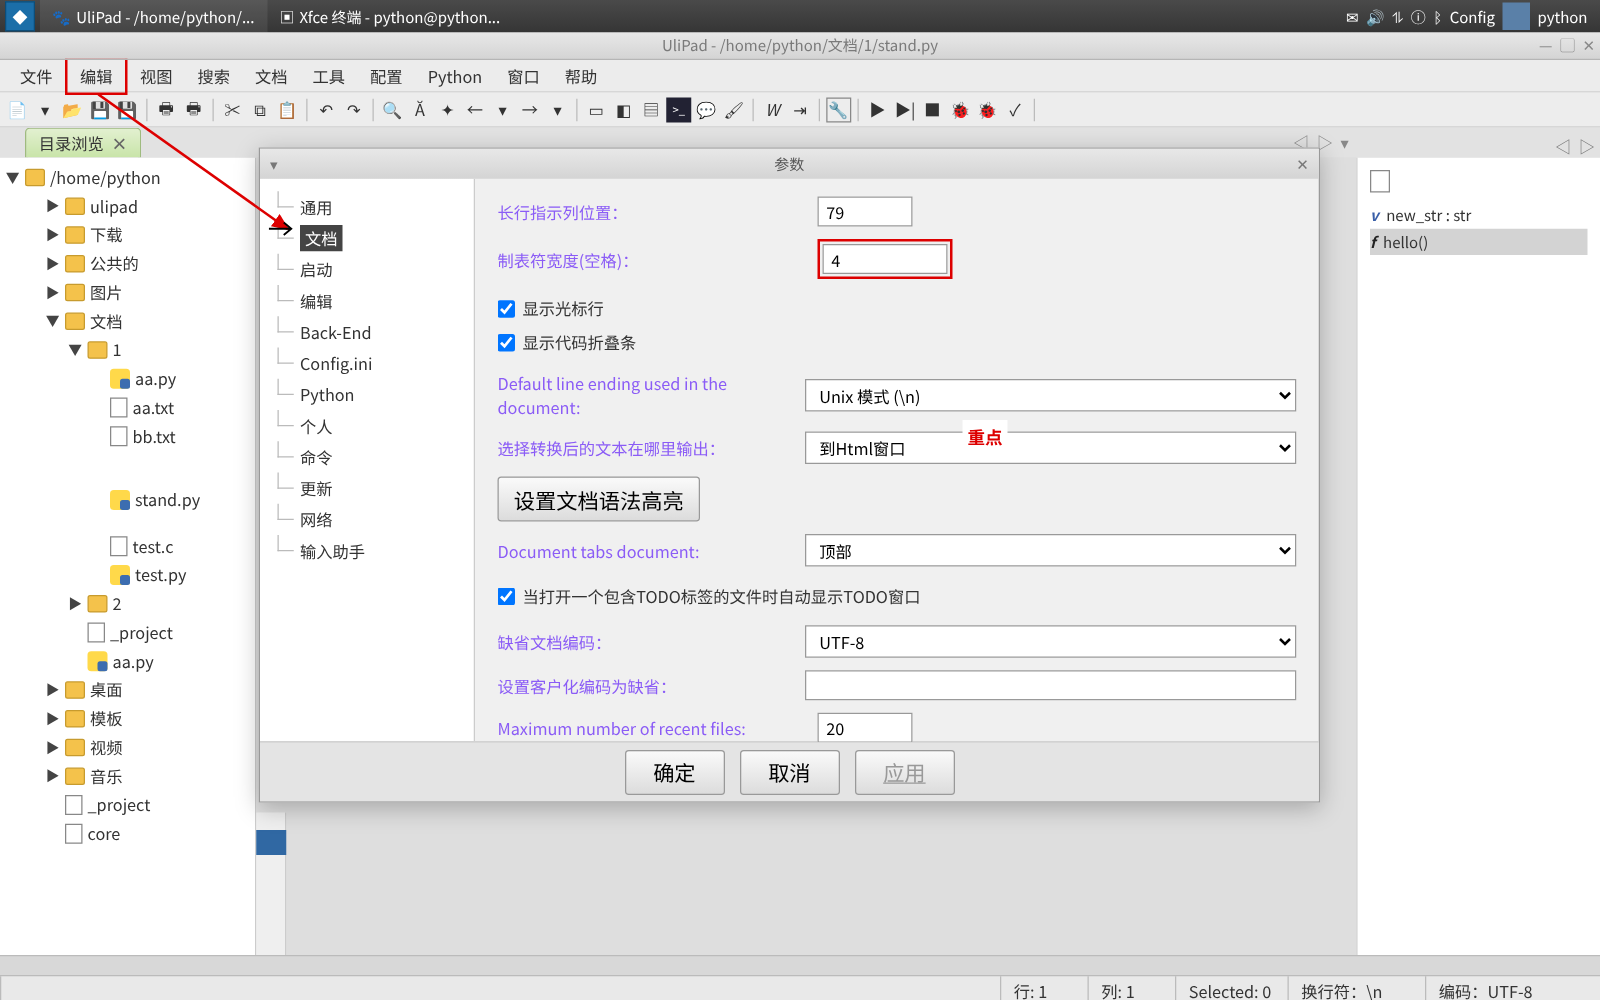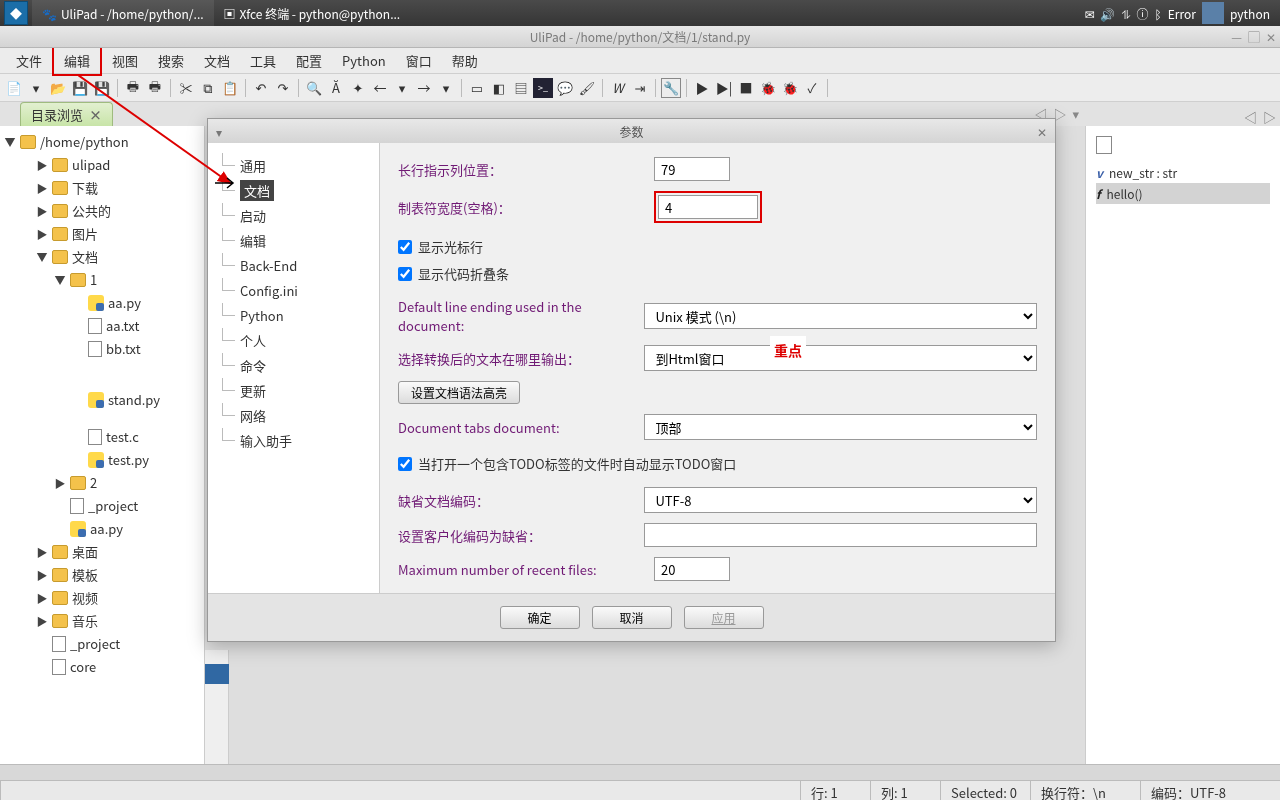--- a/index.html
+++ b/index.html
@@ -60,28 +60,28 @@
 .dialog-title { height:24px; background:linear-gradient(#e8e8e8,#d4d4d4); display:flex; align-items:center; justify-content:center; color:#555; font-size:12px; position:relative;}
 .dialog-title .close { position:absolute; right:8px; color:#777;}
 .dialog-title .back { position:absolute; left:8px; color:#777;}
 .dialog-body { flex:1; display:flex; overflow:hidden;}
 .dialog-tree { width:172px; background:#fff; border-right:1px solid #ccc; padding:10px 4px;}
 .dialog-tree .dt-item { padding:3px 0 3px 28px; position:relative;}
 .dialog-tree .dt-item:before { content:""; position:absolute; left:10px; top:0; bottom:50%; width:12px; border-left:1px solid #bbb; border-bottom:1px solid #bbb;}
 .dialog-tree .dt-item.selected span { background:#444; color:#fff; padding:1px 4px;}
 .dialog-form { flex:1; padding:14px 18px; overflow:auto;}
 .form-row { display:flex; align-items:center; margin-bottom:10px; gap:10px;}
-.form-row .label { width:246px; font-size:13px; color:#701a75;}
+.form-row .label { width:246px; font-size:13px; color:#8b5cf6;}
 .form-row input[type=text] { height:24px; padding:2px 6px; border:1px solid #999; background:#fff; font-size:13px;}
 .form-row select { height:26px; padding:2px 6px; border:1px solid #999; background:#fff; font-size:13px;}
 .form-row .num-small { width:76px;}
 .form-row .wide { width:408px;}
 .check-row { padding:4px 0; display:flex; align-items:center; gap:6px;}
 .check-row input { width:14px; height:14px;}
-.btn { height:23px; padding:0 12px; background:linear-gradient(#fafafa,#dcdcdc); border:1px solid #999; border-radius:3px; font-size:12px;}
+.btn { height:36px; padding:0 12px; background:linear-gradient(#fafafa,#dcdcdc); border:1px solid #999; border-radius:3px; font-size:17px;}
 .dialog-buttons { height:48px; display:flex; align-items:center; justify-content:center; gap:12px; border-top:1px solid #ccc; background:#e4e4e4;}
 .dialog-buttons .btn { width:80px;}
 .btn.disabled { color:#999;text-decoration:underline;}
 .red-box { border:2px solid #d00 !important; padding:2px;}
 
 
 .red-note { position:absolute; color:#d00; font-weight:bold; font-size:14px; background:#fff; padding:4px;}
 .arrow-svg { position:absolute; left:78px; top:75px; pointer-events:none; z-index:50;}
 
 
@@ -103,21 +103,21 @@
     <span>▣</span>
     <span>Xfce 终端 - python@python...</span>
   </div>
   <div class="spacer"></div>
   <div class="tray">
     <span>✉</span>
     <span>🔊</span>
     <span>⥮</span>
     <span>ⓘ</span>
     <span>ᛒ</span>
-    <span>Error</span>
+    <span>Config</span>
     <span class="usericon"></span>
     <span>python</span>
   </div>
 </div>
 
 <div class="titlebar">
   <span>UliPad - /home/python/文档/1/stand.py</span>
   <div class="winctrls">
     <span>—</span>
     <span>▢</span>

